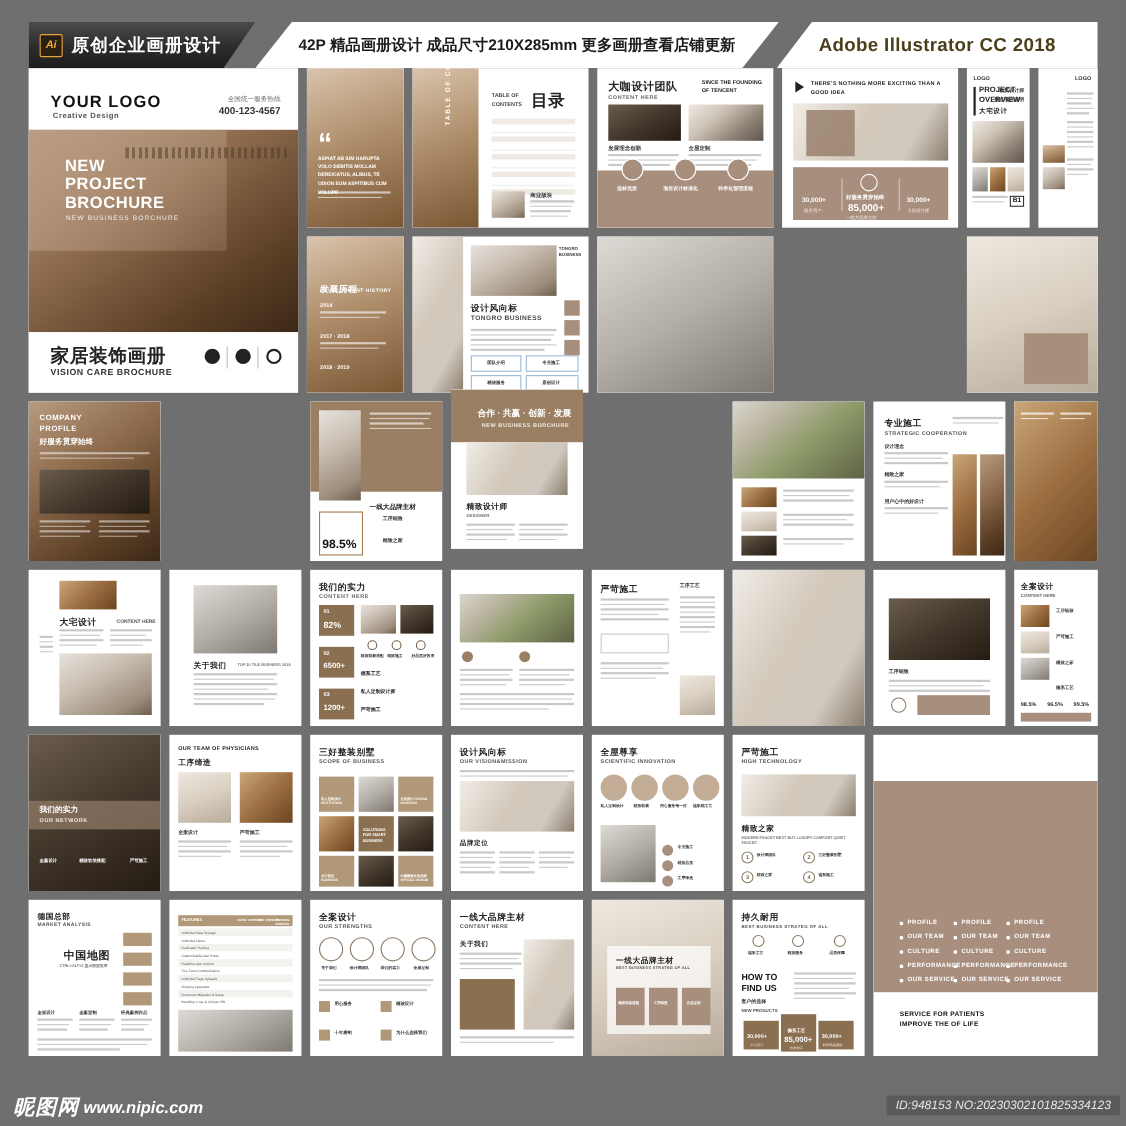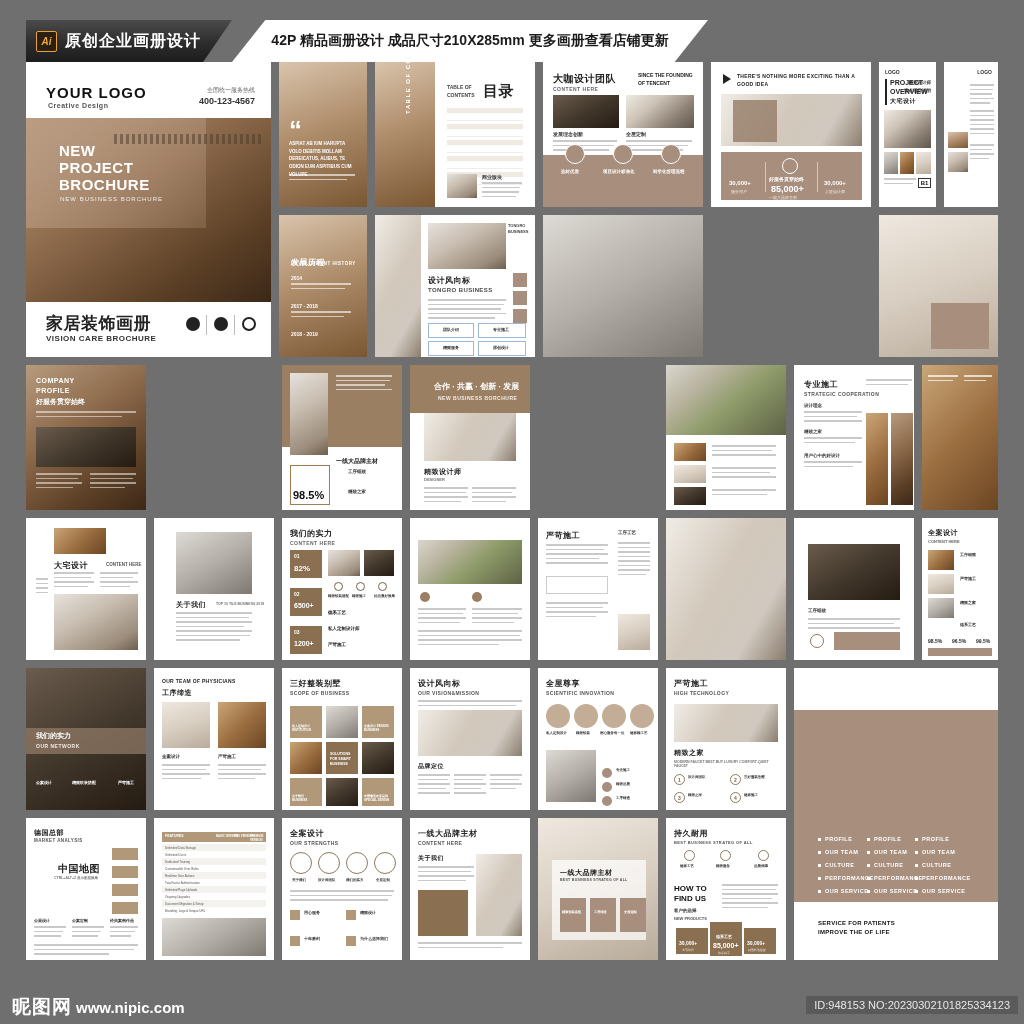--- a/index.html
+++ b/index.html
@@ -67,40 +67,43 @@
   .p-kitch  { background: linear-gradient(140deg,#efeae3 0%,#cdc3b6 35%,#8e8276 70%,#5f564c 100%); }
   .p-green  { background: linear-gradient(140deg,#dbd6ce 0%,#b6b29c 30%,#8f9c6a 55%,#5d6245 100%); }
   .p-wood   { background: linear-gradient(135deg,#caa678 0%,#9c6f41 50%,#6b4522 100%); }
   .p-beige  { background: linear-gradient(160deg,#efe8df 0%,#d8cec1 50%,#b8ab9a 100%); }
   .tanbg    { background: #a78e7d; }
   .tanbg2   { background: #9a7f63; }
   .tan-dark { background: #8a6f51; }
   .tan-mid  { background: #b09878; }
 
   
-  .footer { position: absolute; left: 0; top: 994px; width: 1024px; height: 30px; }
+  .footer { position: absolute; left: 0; top: 994px; width: 1024px; height: 30px; font-style: italic; }
   .nipic { position: absolute; left: 12px; top: 0px; display: flex; align-items: center; gap: 4px; }
   .nipic-cn { color: #ffffff; font-size: 19px; font-weight: bold; letter-spacing: 1px;
               font-family: "DejaVu Sans", sans-serif; }
   .nipic-url { color: #ffffff; font-size: 15px; font-weight: bold; }
   .idbox { position: absolute; right: 6px; top: 2px; background: #5a5a5a;
            color: #e6e6e6; font-size: 11px; padding: 3px 8px; white-space: nowrap; }
 </style>
 </head>
 <body>
 
 <div id="root">
 
   <div class="banner">
     <div class="bn-seg bn-left">
       <div class="ai-badge">Ai</div>
       <div class="bn-left-txt">原创企业画册设计</div>
     </div>
     <div class="bn-seg bn-mid">
       <div class="bn-mid-txt">42P 精品画册设计  成品尺寸210X285mm 更多画册查看店铺更新</div>
+    </div>
+    <div class="bn-seg bn-right">
+      <div class="bn-right-txt">Adobe Illustrator CC 2018</div>
     </div>
   </div>
 
   <div class="grid">
 
     <div class="pg" style="left:0;top:0;width:245px;height:295px;">
       <div class="tx" style="left:20px;top:22px;font-size:15px;font-weight:bold;letter-spacing:1px;color:#111;">YOUR LOGO</div>
       <div class="tx" style="left:22px;top:40px;font-size:7px;font-weight:bold;color:#555;letter-spacing:.5px;">Creative Design</div>
       <div class="tx" style="right:16px;top:24px;font-size:6px;color:#666;">全国统一服务热线</div>
       <div class="tx" style="right:16px;top:34px;font-size:9px;color:#333;font-weight:bold;">400-123-4567</div>
@@ -345,21 +348,21 @@
         <div class="ln" style="width:88%;height:1.5px;background:rgba(255,255,255,.6);"></div>
         <div class="ln" style="width:100%;height:1.5px;background:rgba(255,255,255,.6);"></div>
       </div>
       <div class="tx" style="left:54px;top:92px;font-size:6px;font-weight:bold;color:#222;">一线大品牌主材</div>
       <div class="blk" style="left:8px;top:100px;width:40px;height:40px;border:1px solid #a07c52;"></div>
       <div class="tx" style="left:11px;top:124px;font-size:11px;font-weight:bold;color:#111;">98.5%</div>
       <div class="tx" style="left:66px;top:104px;font-size:4.5px;font-weight:bold;color:#333;">工序细致</div>
       <div class="tx" style="left:66px;top:124px;font-size:4.5px;font-weight:bold;color:#333;">精致之家</div>
     </div>
 
-    <div class="pg" style="left:384px;top:303px;width:120px;height:145px;">
+    <div class="pg" style="left:384px;top:292px;width:120px;height:145px;">
       <div class="blk tanbg2" style="left:0;top:0;width:120px;height:48px;"></div>
       <div class="tx" style="left:24px;top:16px;font-size:8px;color:#fff;font-weight:bold;">合作 · 共赢 · 创新 · 发展</div>
       <div class="tx" style="left:28px;top:30px;font-size:5px;color:#f3ebe3;font-weight:bold;letter-spacing:.5px;">NEW BUSINESS BORCHURE</div>
       <div class="ph p-room2" style="left:14px;top:48px;width:92px;height:48px;"></div>
       <div class="tx h-cn" style="left:14px;top:102px;font-size:7px;">精致设计师</div>
       <div class="tx" style="left:14px;top:112px;font-size:4px;font-weight:bold;color:#777;">DESIGNER</div>
       <div class="lines" style="left:14px;top:122px;width:44px;">
         <div class="ln" style="width:100%;height:1.5px;"></div>
           <div class="ln" style="width:96%;height:1.5px;"></div>
         <div class="ln" style="width:100%;height:1.5px;"></div>

